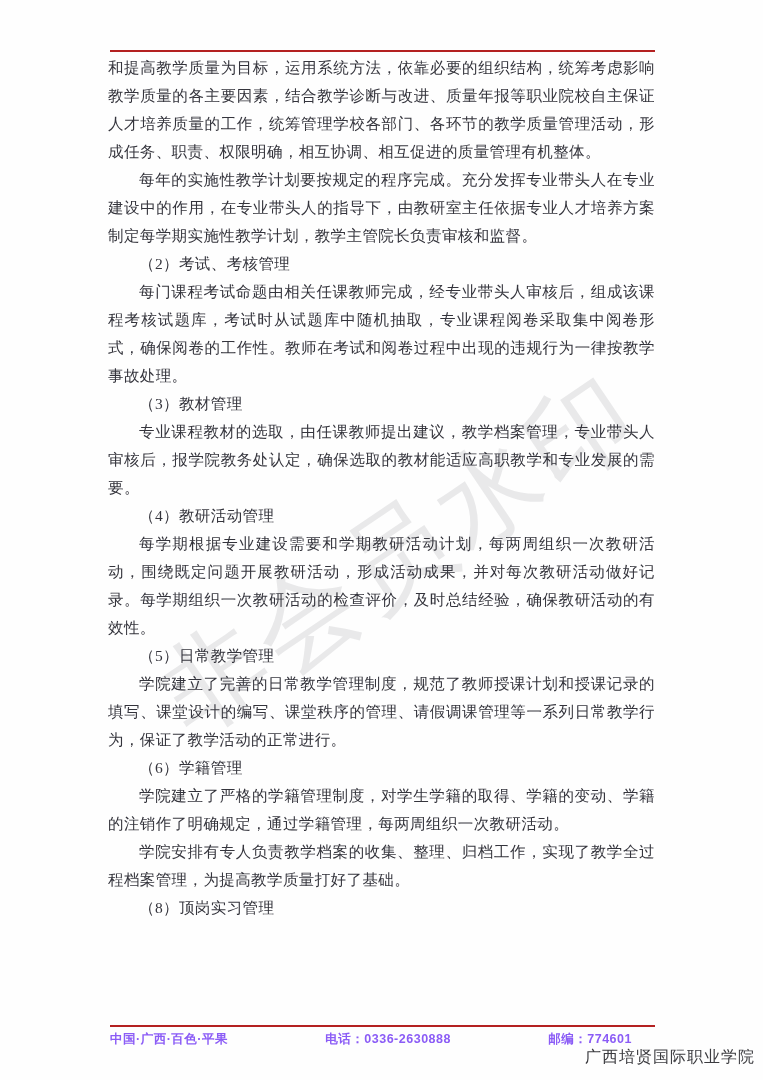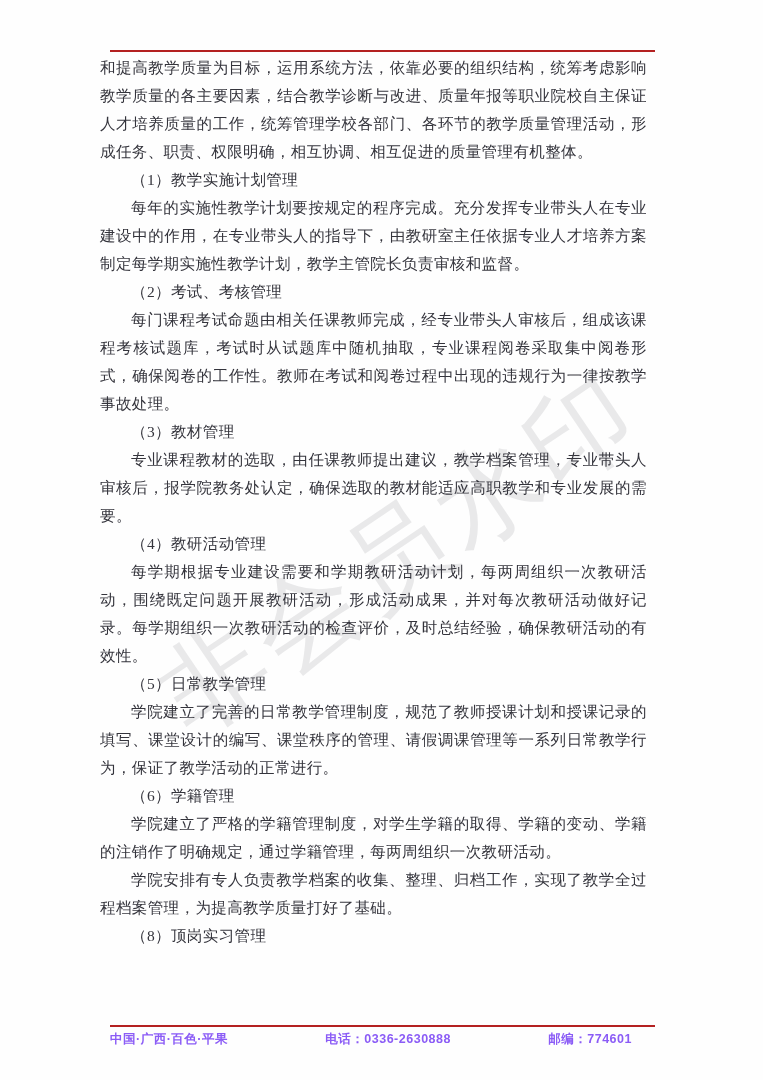--- a/index.html
+++ b/index.html
@@ -20,21 +20,21 @@
     left: 110px;
     width: 545px;
     height: 2px;
     background: #b42121;
   }
   .rule-top { top: 50px; }
   .rule-footer { top: 1025px; }
 
   .content {
     position: absolute;
-    left: 100px;
+    left: 108px;
     top: 54px;
     width: 547px;
     color: #34343c;
     font-size: 15.5px;
     line-height: 28px;
     text-align: justify;
     text-justify: inter-ideograph;
     letter-spacing: 0.4px;
   }
   .content p {
@@ -87,21 +87,20 @@
 
 <div class="page">
 
   <div class="rule rule-top"></div>
 
   <div class="watermark">非会员水印</div>
 
   <div class="content">
 
   <p class="body-noindent">和提高教学质量为目标，运用系统方法，依靠必要的组织结构，统筹考虑影响教学质量的各主要因素，结合教学诊断与改进、质量年报等职业院校自主保证人才培养质量的工作，统筹管理学校各部门、各环节的教学质量管理活动，形成任务、职责、权限明确，相互协调、相互促进的质量管理有机整体。</p>
-      <p class="heading">（1）教学实施计划管理</p>
       <p class="body">每年的实施性教学计划要按规定的程序完成。充分发挥专业带头人在专业建设中的作用，在专业带头人的指导下，由教研室主任依据专业人才培养方案制定每学期实施性教学计划，教学主管院长负责审核和监督。</p>
       <p class="heading">（2）考试、考核管理</p>
       <p class="body">每门课程考试命题由相关任课教师完成，经专业带头人审核后，组成该课程考核试题库，考试时从试题库中随机抽取，专业课程阅卷采取集中阅卷形式，确保阅卷的工作性。教师在考试和阅卷过程中出现的违规行为一律按教学事故处理。</p>
       <p class="heading">（3）教材管理</p>
       <p class="body">专业课程教材的选取，由任课教师提出建议，教学档案管理，专业带头人审核后，报学院教务处认定，确保选取的教材能适应高职教学和专业发展的需要。</p>
       <p class="heading">（4）教研活动管理</p>
       <p class="body">每学期根据专业建设需要和学期教研活动计划，每两周组织一次教研活动，围绕既定问题开展教研活动，形成活动成果，并对每次教研活动做好记录。每学期组织一次教研活动的检查评价，及时总结经验，确保教研活动的有效性。</p>
       <p class="heading">（5）日常教学管理</p>
       <p class="body">学院建立了完善的日常教学管理制度，规范了教师授课计划和授课记录的填写、课堂设计的编写、课堂秩序的管理、请假调课管理等一系列日常教学行为，保证了教学活动的正常进行。</p>
       <p class="heading">（6）学籍管理</p>
@@ -111,14 +110,15 @@
     </div>
 
   <div class="rule rule-footer"></div>
 
   <div class="footer-row">
     <span>中国·广西·百色·平果</span>
     <span>电话：0336-2630888</span>
     <span>邮编：774601</span>
   </div>
 
+  <div class="college">广西培贤国际职业学院</div>
 
 </div>
 
 </body></html>

